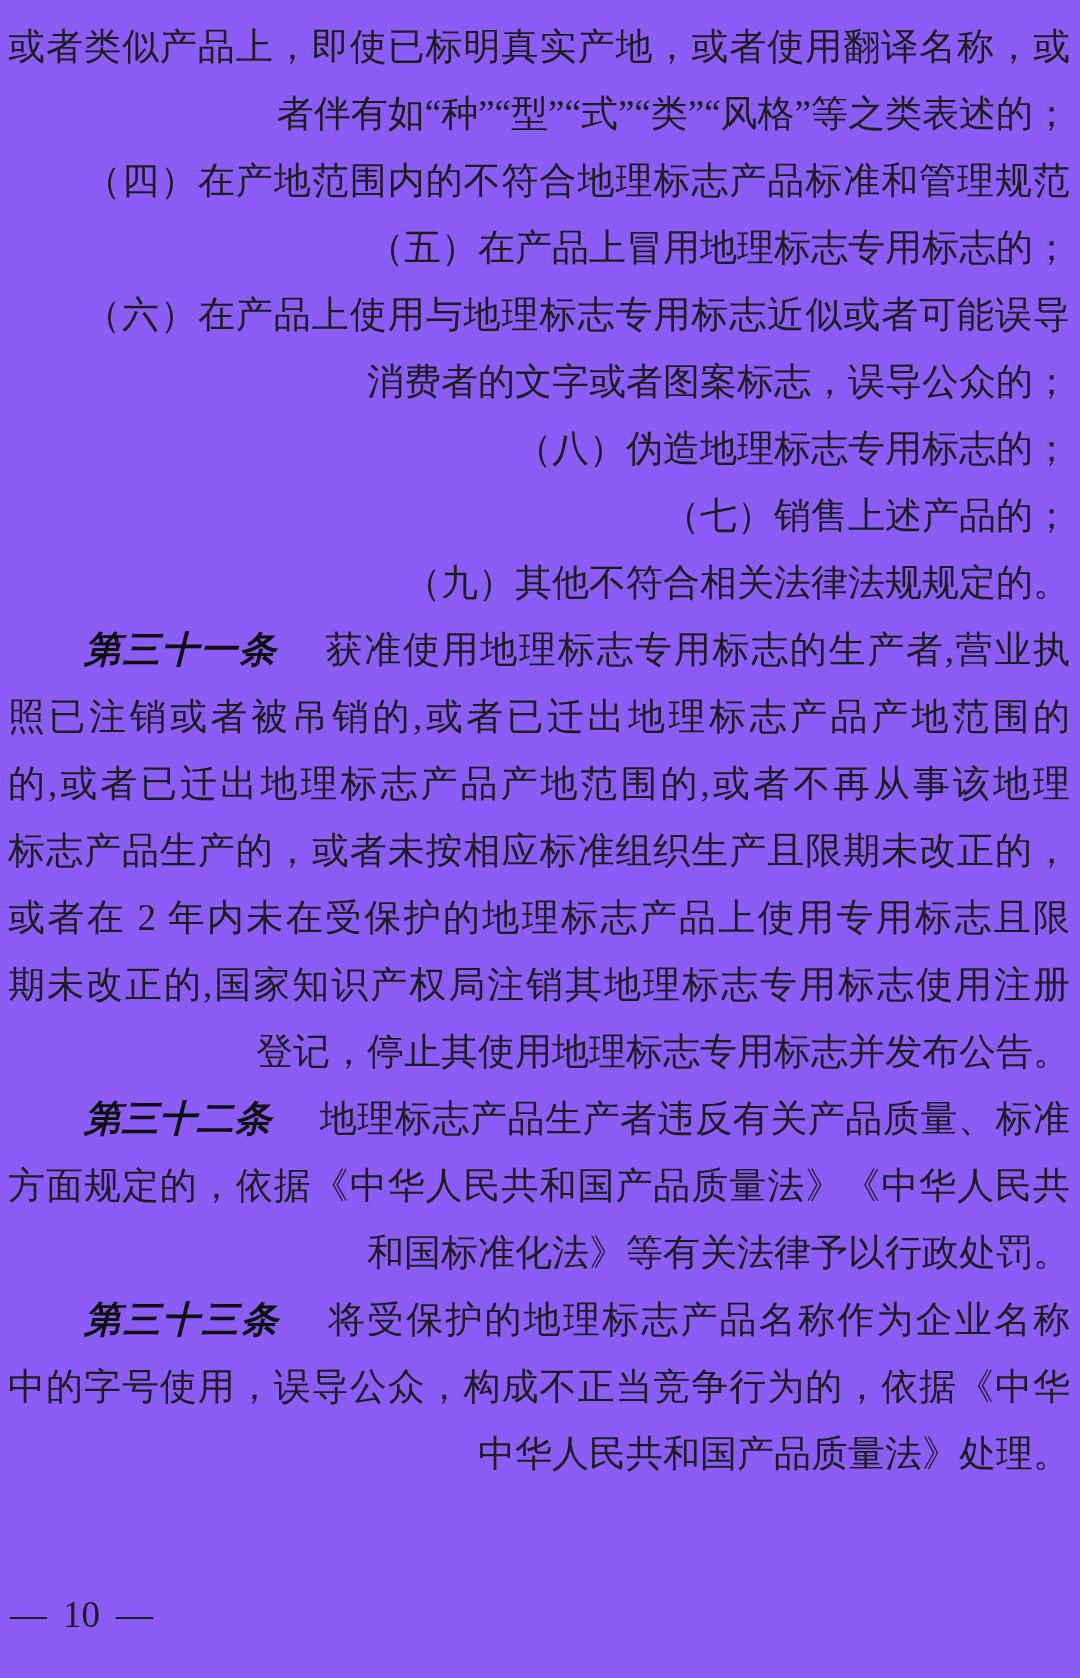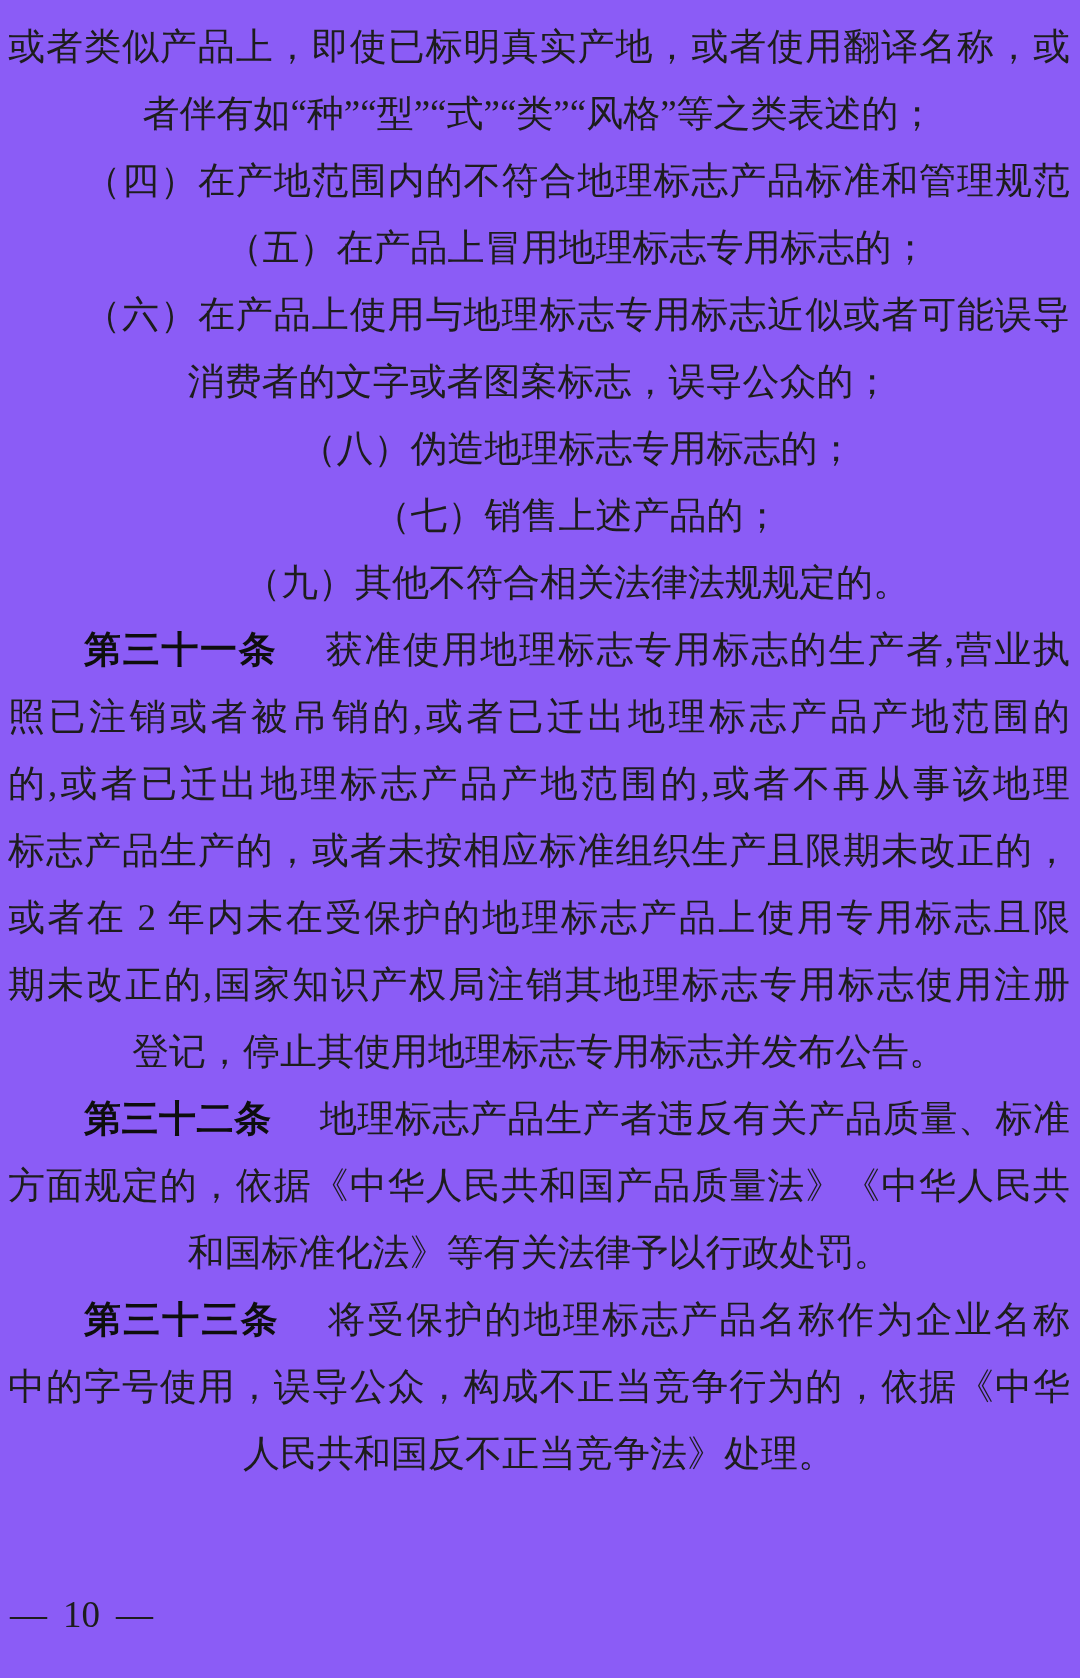--- a/index.html
+++ b/index.html
@@ -19,37 +19,38 @@
     position: absolute;
     left: 8px; top: 13px;
     width: 1062px;
   }
   .line {
     box-sizing: border-box;
     width: 100%;
     height: 67px;
     line-height: 67px;
     font-size: 37px;
-    text-align: center;
+    text-align: right;
     text-justify: inter-character;
     white-space: normal;
     overflow: visible;
   }
   .line.justify {
     text-align: justify;
     text-align-last: justify;
   }
   .line.indent {
     padding-left: 76px;
   }
   .line .article {
     font-family: "Liberation Sans", "DejaVu Sans", sans-serif;
     font-weight: 700;
     color: #0e0e0e;
     margin-right: 48px;
+    font-style: italic;
   }
   .footer {
     position: absolute;
     left: 10px; top: 1590px;
     height: 50px; line-height: 50px;
     font-size: 37px;
     color: #1d1d1d;
     white-space: nowrap;
   }
   .footer .num { padding: 0 16px; }
@@ -96,20 +97,20 @@
     <div class="line indent justify"><span class="article">第三十二条</span><span class="linetext">地理标志产品生产者违反有关产品质量、标准</span></div>
 
     <div class="line justify"><span class="linetext">方面规定的，依据《中华人民共和国产品质量法》《中华人民共</span></div>
 
     <div class="line"><span class="linetext">和国标准化法》等有关法律予以行政处罚。</span></div>
 
     <div class="line indent justify"><span class="article">第三十三条</span><span class="linetext">将受保护的地理标志产品名称作为企业名称</span></div>
 
     <div class="line justify"><span class="linetext">中的字号使用，误导公众，构成不正当竞争行为的，依据《中华</span></div>
 
-    <div class="line"><span class="linetext">人民共和国反不正当竞争法》处理。</span></div>
+    <div class="line"><span class="linetext">中华人民共和国产品质量法》处理。</span></div>
   </div>
 
   <div class="footer">
     <span>—</span><span class="num">10</span><span>—</span>
   </div>
 
 </div>
 
 </body></html>

